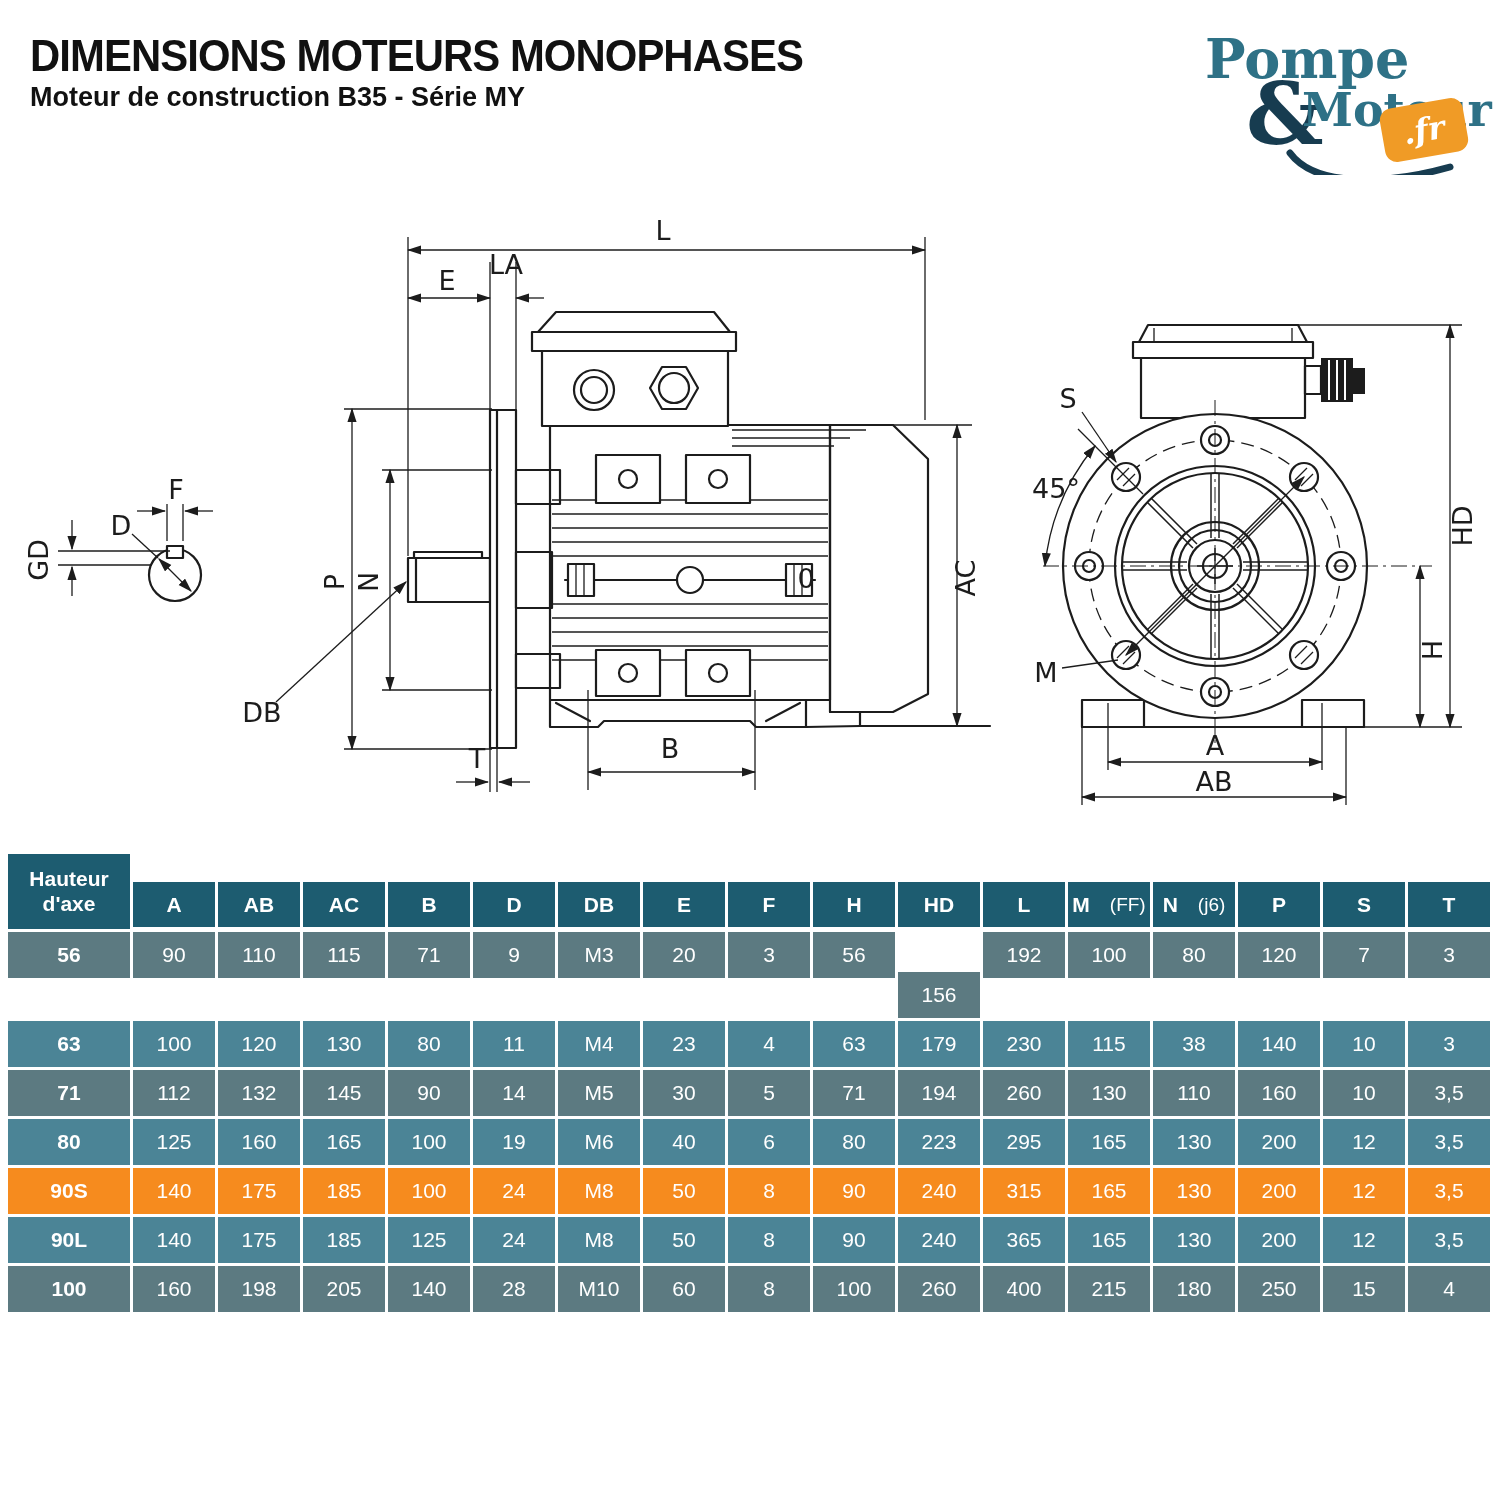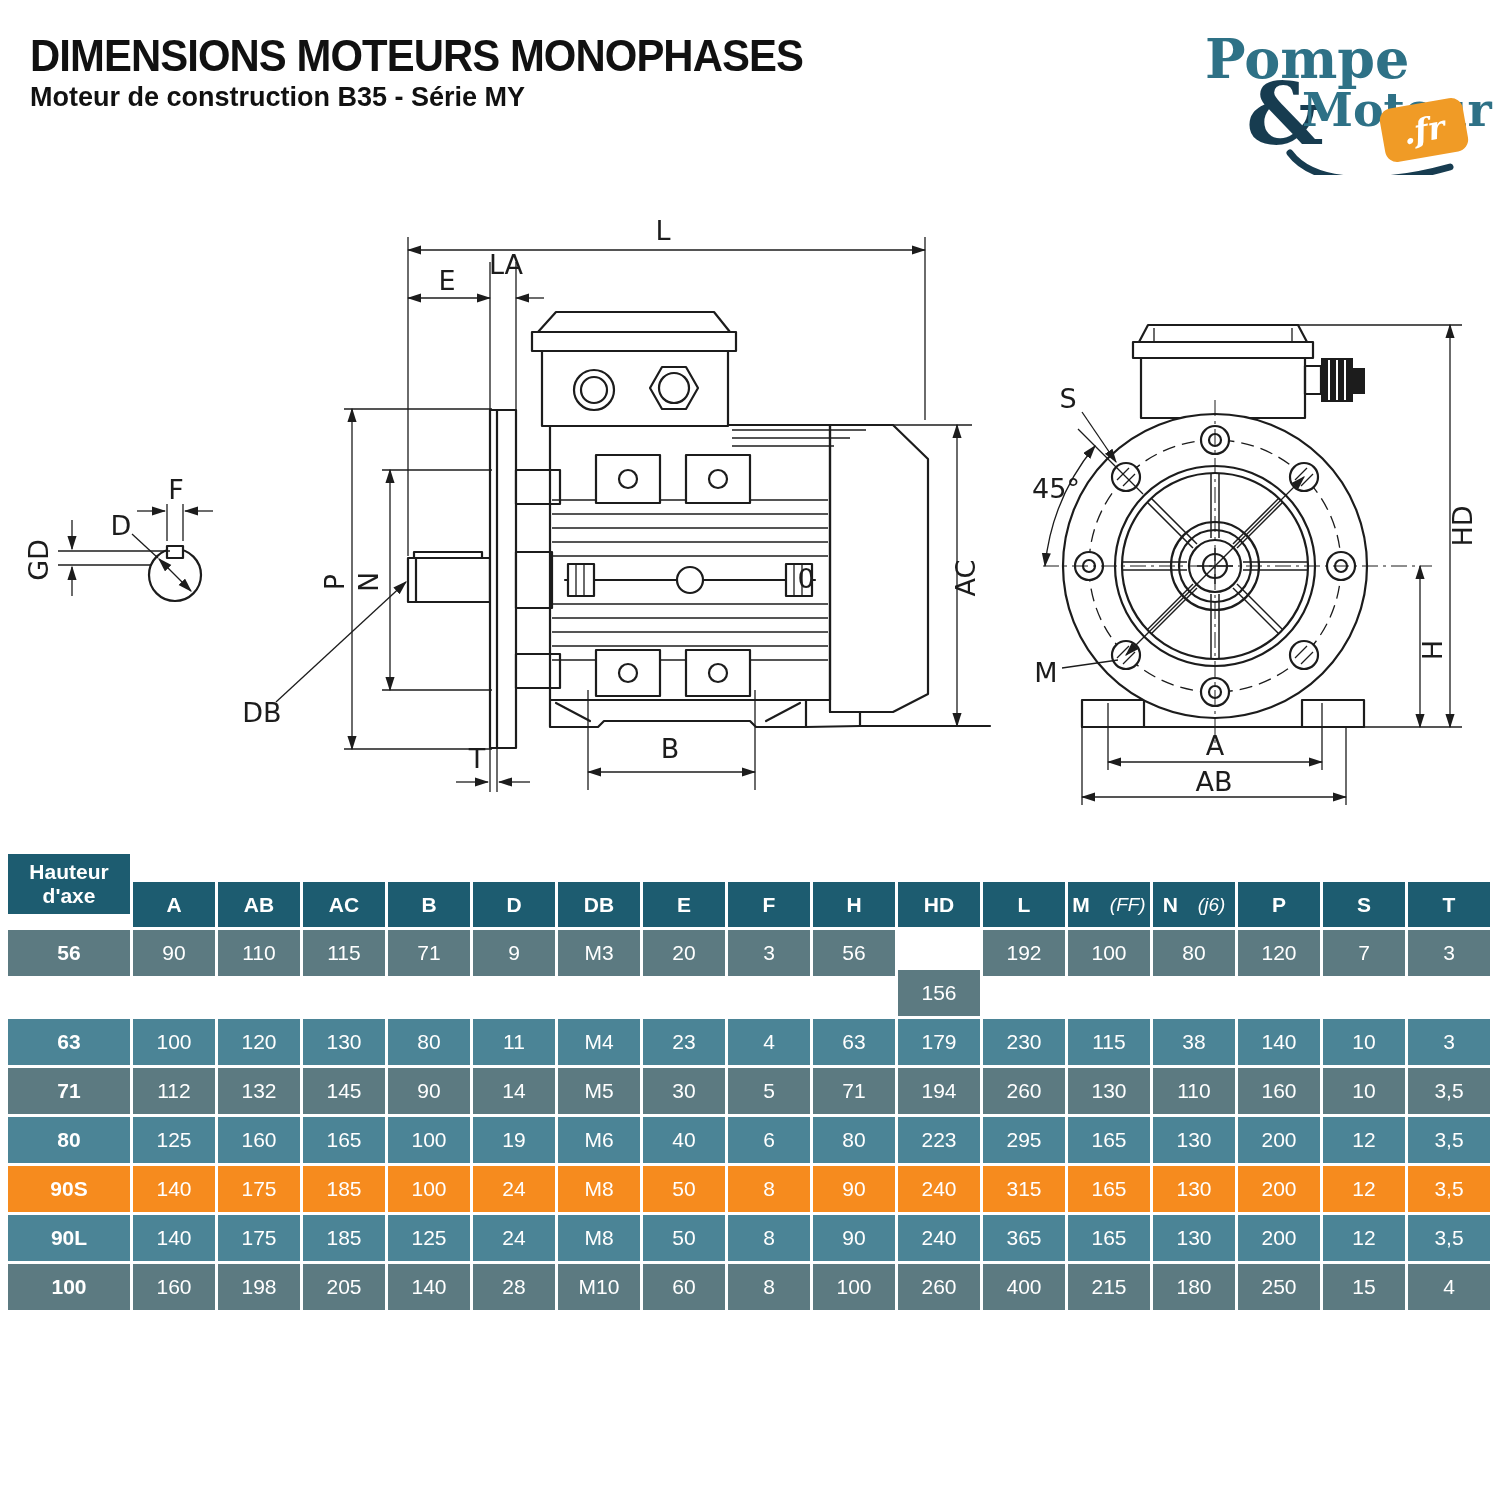--- a/index.html
+++ b/index.html
@@ -29,22 +29,22 @@
   .fin{stroke:#1c1c1c;stroke-width:1.5;fill:none;}
   .cl{stroke:#1c1c1c;stroke-width:1;fill:none;stroke-dasharray:16 5 3 5;}
   .dsh{stroke:#1c1c1c;stroke-width:1.3;fill:none;stroke-dasharray:13 7;}
   .dimtxt{font-family:"DejaVu Sans",sans-serif;font-size:27px;fill:#1c1c1c;}
   .blk{fill:#1c1c1c;stroke:none;}
   
   #dim-table{position:absolute;left:8px;top:882px;display:grid;
              grid-template-columns:122px repeat(16,82px);gap:3px;align-items:stretch;}
   .th{color:#fff;font-weight:700;font-size:21px;display:flex;align-items:center;justify-content:center;
       height:45px;}
-  .th.tall{height:60px;margin-top:-28px;white-space:pre-line;text-align:center;line-height:1.15;}
-  .th .sub{font-weight:400;font-size:19px;margin-left:20px;font-style:italic;}
+  .th.tall{height:75px;margin-top:-28px;white-space:pre-line;text-align:center;line-height:1.15;}
+  .th .sub{font-weight:400;font-size:19px;margin-left:20px;}
   .td{color:#fff;font-size:21px;display:flex;align-items:center;justify-content:center;height:46px;}
   .td.axis{font-weight:700;}
 </style>
 </head>
 <body>
 
 <div id="page">
 
   <div id="title">DIMENSIONS MOTEURS MONOPHASES</div>
   <div id="subtitle">Moteur de construction B35 - Série MY</div>

